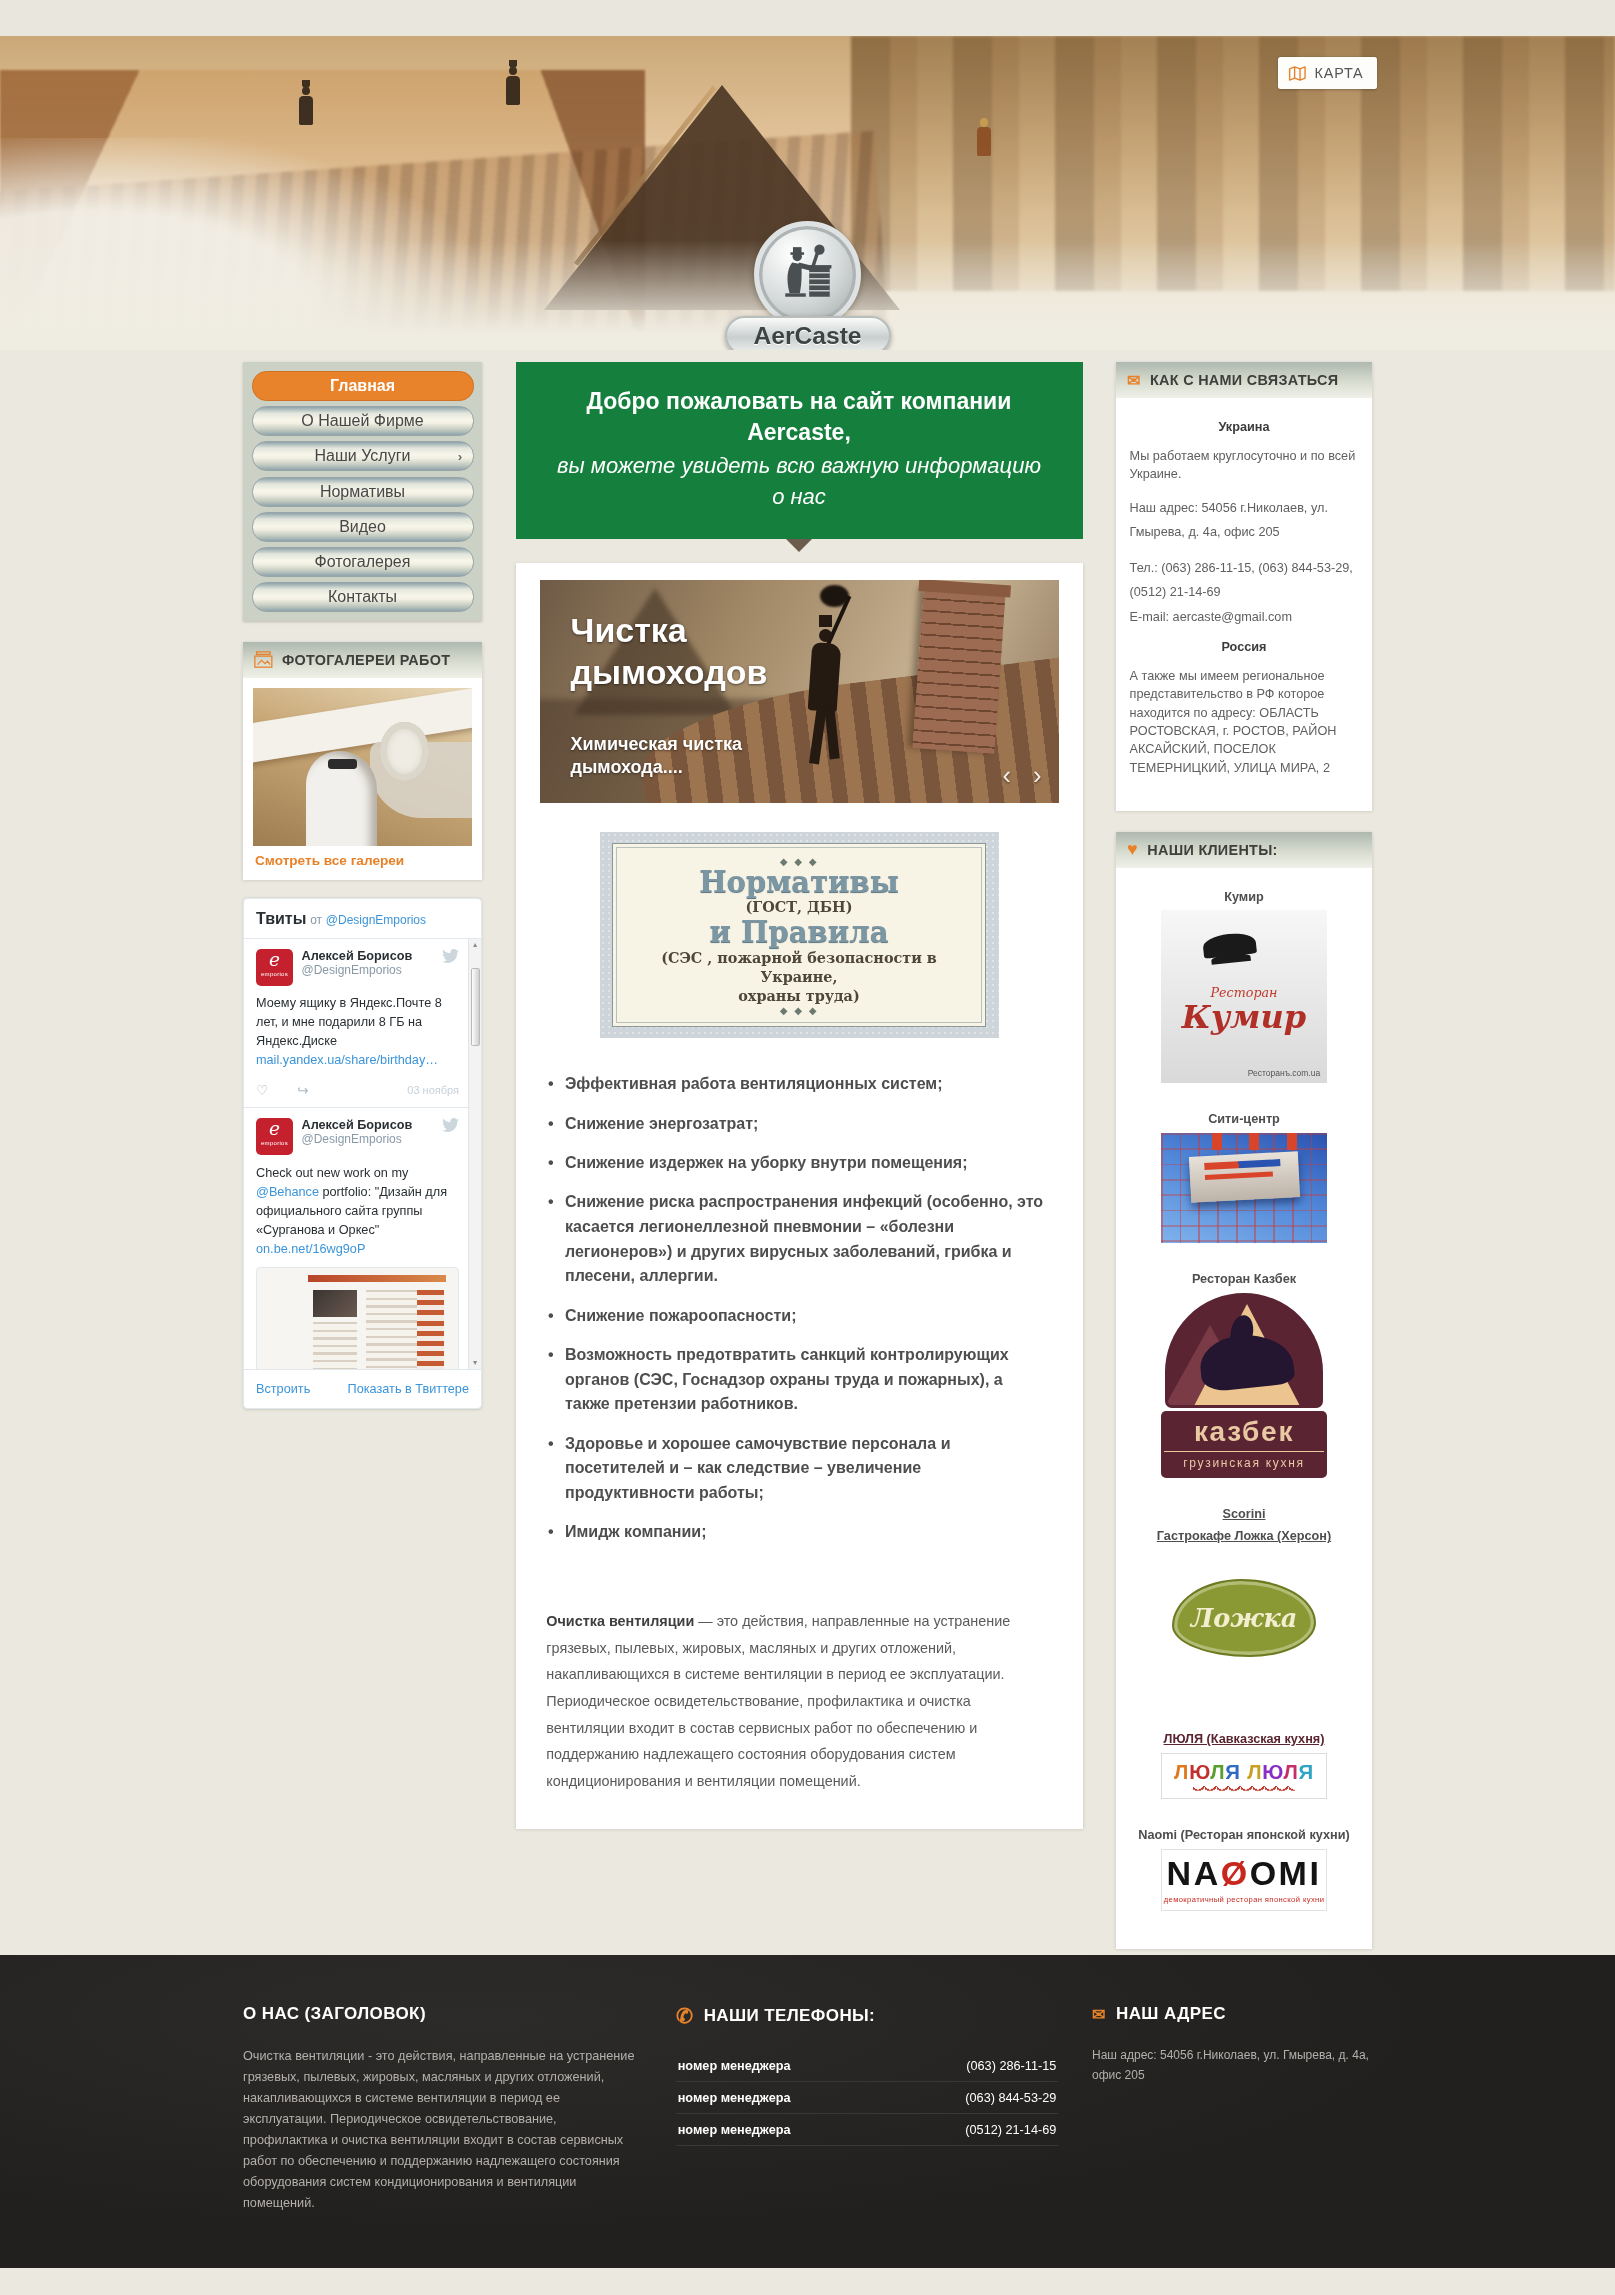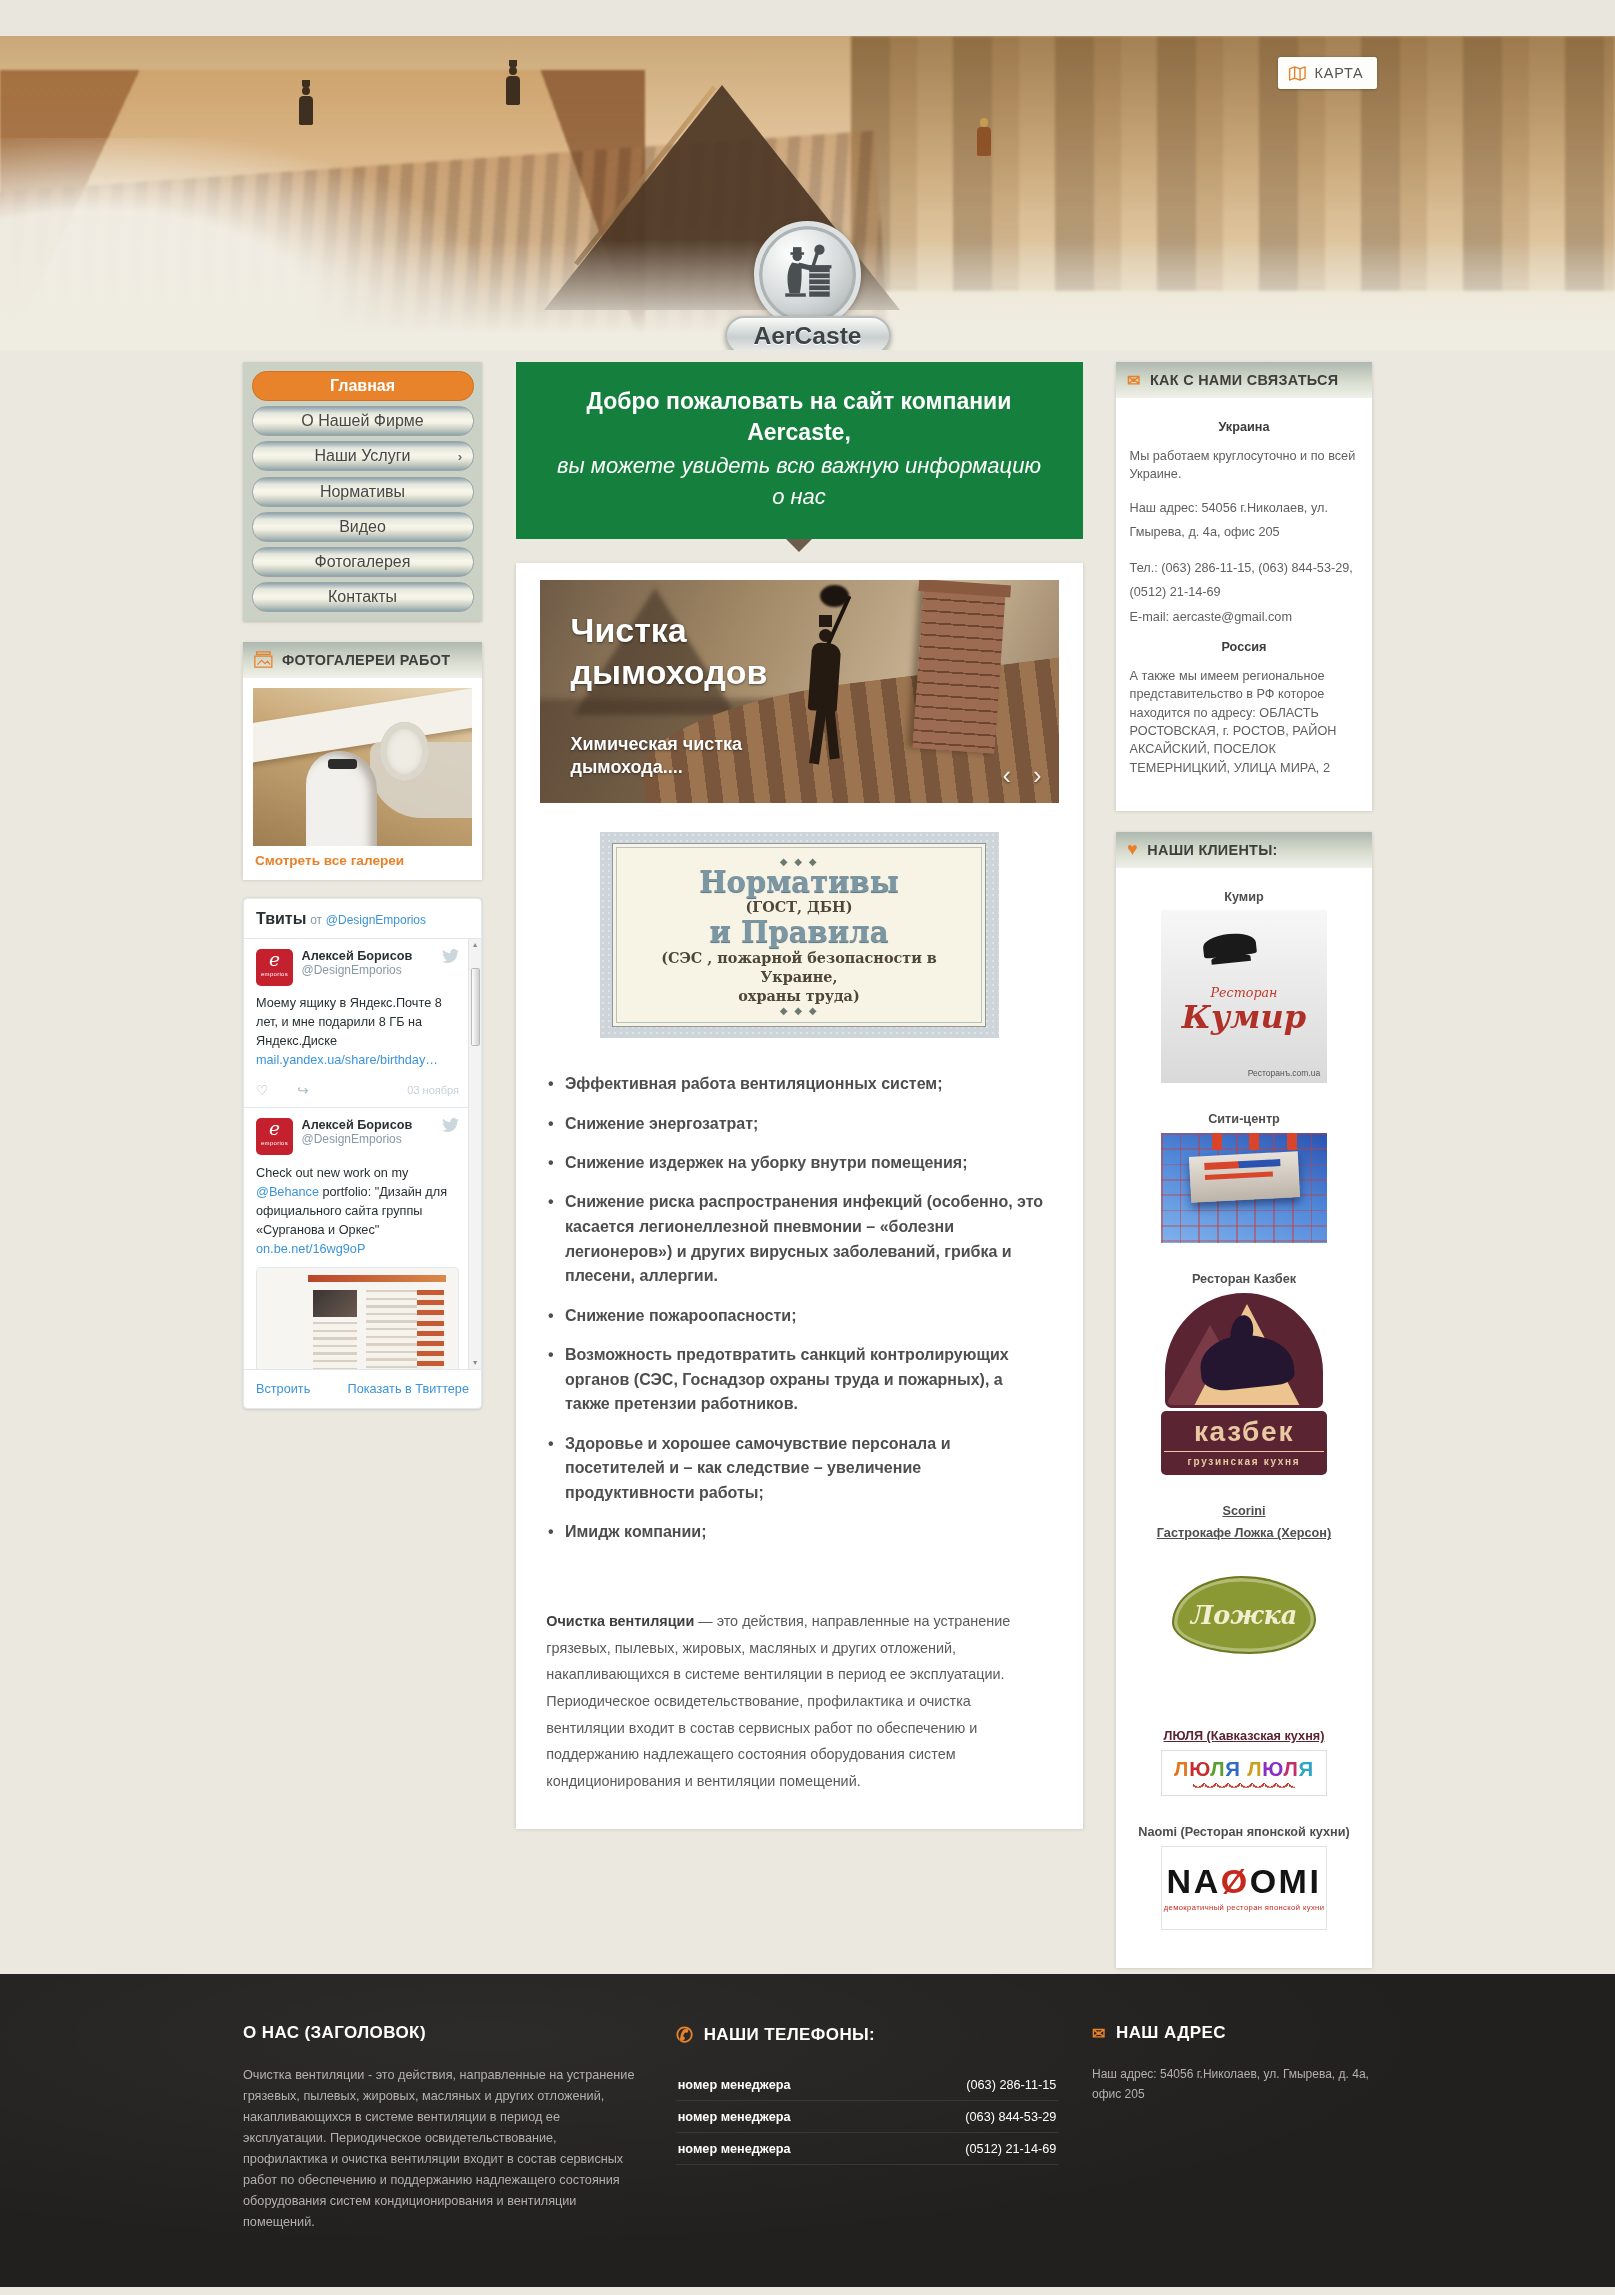--- a/index.html
+++ b/index.html
@@ -198,32 +198,32 @@
   .logo-city .box em { position:absolute; top:18.7px; left:15.3px; width:68px; height:5.1px; background:#d8452a; }
   .logo-city .fin { position:absolute; top:-5.1px; width:10.2px; height:22px; background:#d8452a; border-radius:1.7px; }
   .logo-kazbek { width:166px; margin:0 auto; }
   .logo-kazbek .arch { width:158px; height:115px; margin:0 auto; background:#5a2433; border-radius:81px 81px 6.8px 6.8px; position:relative; overflow:hidden; border:3.4px solid #5a2433; }
   .logo-kazbek .mtn { position:absolute; top:8.5px; left:25.5px; width:0; height:0; border-left:53px solid transparent; border-right:53px solid transparent; border-bottom:102px solid #ecc490; }
   .logo-kazbek .mtn2 { position:absolute; top:29px; left:-6.8px; width:0; height:0; border-left:49px solid transparent; border-right:49px solid transparent; border-bottom:88px solid #7a3b47; }
   .logo-kazbek .horse { position:absolute; top:39px; left:32px; width:93px; height:53px; background:#241530; border-radius:46% 60% 20% 30% / 60% 70% 20% 30%; transform:rotate(-6deg); }
   .logo-kazbek .rider { position:absolute; top:18.7px; left:63px; width:22px; height:34px; background:#241530; border-radius:50% 50% 20% 20%; transform:rotate(10deg); }
   .logo-kazbek .banner { width:166px; margin-top:3.4px; background:#5a2433; border-radius:5.1px; padding:6.8px 3.4px 7.6px; }
   .logo-kazbek .kz { font-size:28px; font-weight:bold; color:#e9c9a2; letter-spacing:1.7px; line-height:1; }
-  .logo-kazbek .gk { font-size:10px; font-weight:bold; color:#e9c9a2; letter-spacing:1.7px; margin-top:5.1px; border-top:0.8px solid #e9c9a2; padding-top:4.2px; }
+  .logo-kazbek .gk { font-size:12px; font-weight:normal; color:#e9c9a2; letter-spacing:1.7px; margin-top:5.1px; border-top:0.8px solid #e9c9a2; padding-top:4.2px; }
   .logo-lozhka { width:144px; height:78px; margin:36px auto 0; background:#8a9933; border:2.5px solid #6d7a22; border-radius:48% 52% 46% 54% / 60% 56% 44% 40%; display:flex; align-items:center; justify-content:center; box-shadow:inset 0 0 0 3.4px rgba(255,255,240,.35); }
   .logo-lozhka span { font-family:"DejaVu Serif", serif; font-style:italic; font-weight:bold; font-size:25.5px; color:#f3eed0; }
   .logo-lulya { width:166px; height:46px; margin:0 auto; background:#fff; border:0.8px solid #ddd; display:flex; flex-direction:column; align-items:center; justify-content:center; }
   .logo-lulya .ltrs { font-size:20.4px; font-weight:bold; letter-spacing:0.8px; }
   .logo-lulya .ltrs b:nth-child(1){color:#e07820;} .logo-lulya .ltrs b:nth-child(2){color:#c42f2f;}
   .logo-lulya .ltrs b:nth-child(3){color:#5a9e2f;} .logo-lulya .ltrs b:nth-child(4){color:#2f6ac4;}
   .logo-lulya .ltrs b:nth-child(5){color:#caa021;} .logo-lulya .ltrs b:nth-child(6){color:#8a2fc4;}
   .logo-lulya .ltrs b:nth-child(7){color:#c42f6a;} .logo-lulya .ltrs b:nth-child(8){color:#2fa4c4;}
   .logo-lulya .wave { width:102px; height:6px; margin-top:2.5px;
         background:radial-gradient(circle at 5.1px -1.7px, transparent 5.1px, #c0392b 5.1px, #c0392b 6.8px, transparent 6.8px); background-size:12px 8.5px; }
-  .logo-naomi { width:166px; height:84px; margin:0 auto; background:#fff; border:0.8px solid #e2e2e2; display:flex; flex-direction:column; align-items:center; justify-content:center; gap:5.1px; }
+  .logo-naomi { width:166px; height:62px; margin:0 auto; background:#fff; border:0.8px solid #e2e2e2; display:flex; flex-direction:column; align-items:center; justify-content:center; gap:5.1px; }
   .logo-naomi .nm { font-size:34px; font-weight:bold; color:#141414; letter-spacing:2.5px; line-height:1; }
   .logo-naomi .nm i { font-style:normal; color:#c8271e; }
   .logo-naomi .sub { font-size:7.6px; color:#c8271e; letter-spacing:0.4px; }
 
   
   .footer { margin-top:6.8px; background:#22201e;
         background-image:radial-gradient(ellipse at 30% 20%, rgba(255,255,255,.05), transparent 60%);
         padding:49px 0 54px; }
   .footer-cols { width:1129px; margin:0 auto; display:flex; justify-content:space-between; }
   .f-col h3 { color:#fff; font-size:17px; letter-spacing:0.4px; margin-bottom:22px; display:flex; align-items:center; gap:10.2px; }

